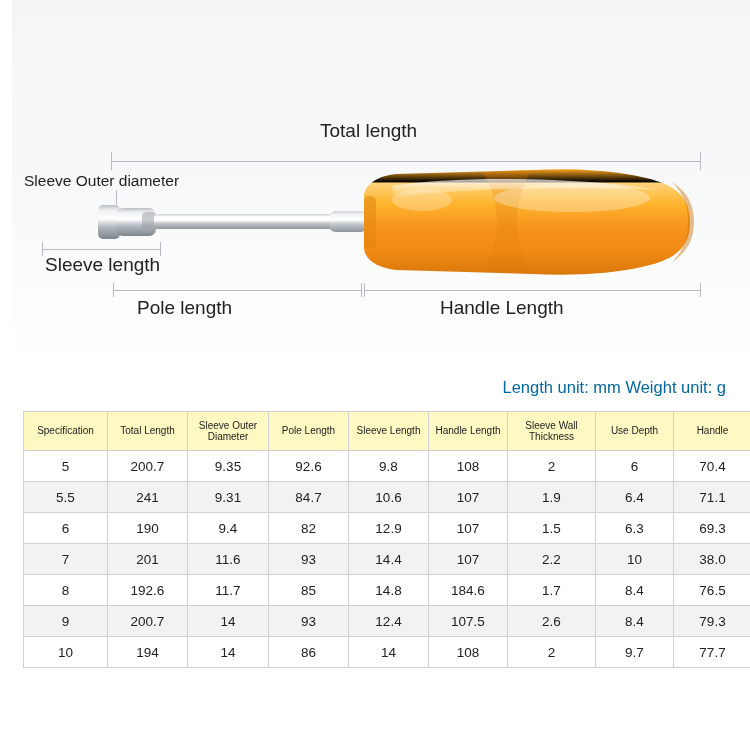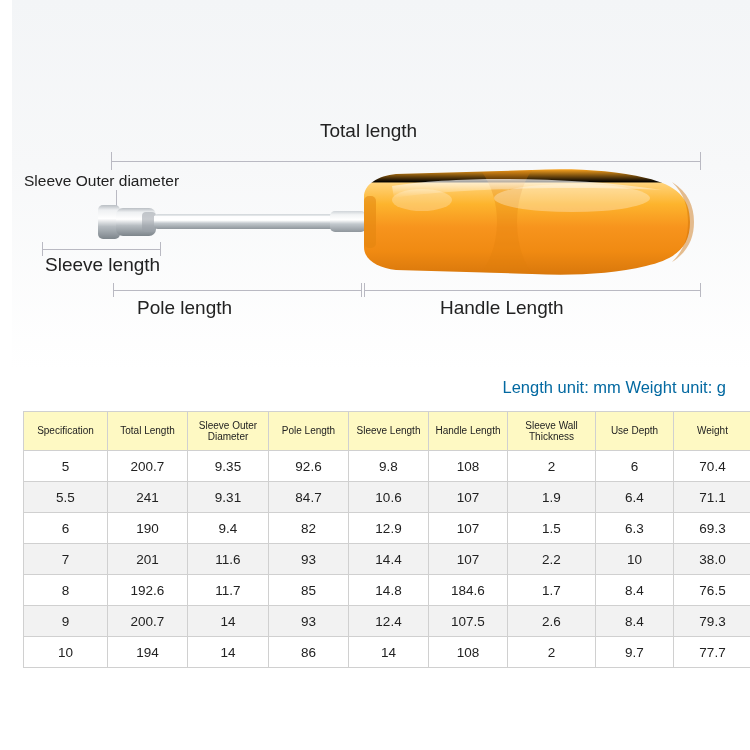--- a/index.html
+++ b/index.html
@@ -223,21 +223,21 @@
       <thead>
         <tr>
           <th>Specification</th>
           <th>Total Length</th>
           <th>Sleeve Outer Diameter</th>
           <th>Pole Length</th>
           <th>Sleeve Length</th>
           <th>Handle Length</th>
           <th>Sleeve Wall Thickness</th>
           <th>Use Depth</th>
-          <th>Weight</th>
+          <th>Handle</th>
         </tr>
       </thead>
       <tbody>
         <tr>
           <td>5</td>
           <td>200.7</td>
           <td>9.35</td>
           <td>92.6</td>
           <td>9.8</td>
           <td>108</td>

